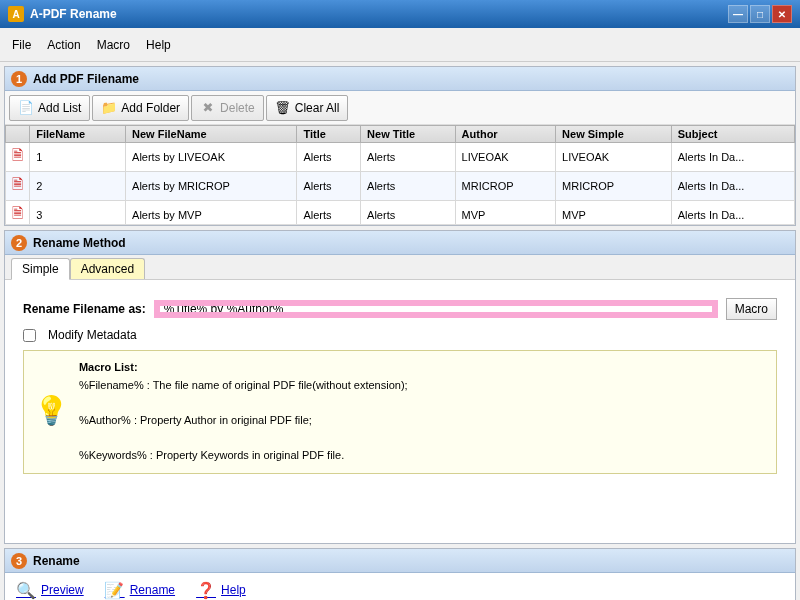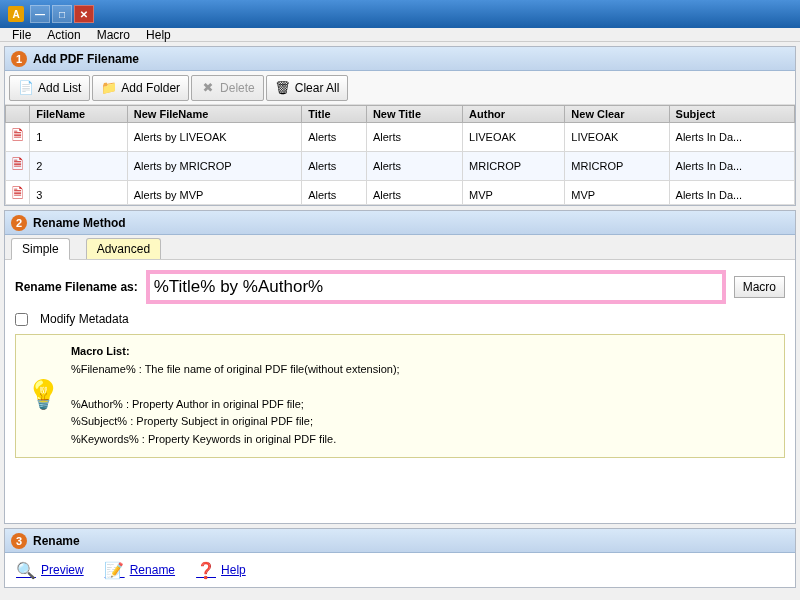--- a/index.html
+++ b/index.html
@@ -53,21 +53,21 @@
       align-items: center;
       justify-content: center;
       cursor: pointer;
     }
     .title-bar-btn.close { background: #c0392b; }
 
     
     .menu-bar {
       background: #f0f0f0;
       border-bottom: 1px solid #ccc;
-      height: 14px;
+      height: 34px;
       display: flex;
       align-items: center;
       padding: 0 4px;
     }
     .menu-item {
       padding: 2px 8px;
       cursor: pointer;
       font-size: 12px;
     }
 
@@ -176,58 +176,58 @@
 
     
     .rename-section {
       flex: 1;
     }
     .tabs {
       display: flex;
       background: #f0f0f0;
       border-bottom: 1px solid #ccc;
       padding: 3px 6px 0;
-      gap: 16px;
+      gap: 0;
     }
     .tab {
       padding: 3px 10px;
       border: 1px solid #bbb;
       border-bottom: none;
       background: #fef9c3;
       cursor: pointer;
       font-size: 12px;
       border-radius: 3px 3px 0 0;
     }
     .tab.active {
       background: white;
       border-bottom: 1px solid white;
       margin-bottom: -1px;
       z-index: 1;
     }
 
     .tab-content {
-      padding: 10px;
+      padding: 18px;
     }
     .rename-row {
       display: flex;
       align-items: center;
       gap: 8px;
       margin-bottom: 8px;
     }
     .rename-label {
       font-weight: bold;
       font-size: 12px;
       white-space: nowrap;
     }
     .rename-input {
       flex: 1;
-      height: 34px;
-      border: 4px solid #f9a8d4;
+      height: 18px;
+      border: 6px solid #f9a8d4;
       padding: 0 4px;
-      font-size: 17px;
+      font-size: 12px;
     }
     .macro-btn {
       height: 22px;
       padding: 0 8px;
       background: linear-gradient(to bottom, #ffffff 0%, #e8e8e8 100%);
       border: 1px solid #aaa;
       cursor: pointer;
       font-size: 12px;
     }
 
@@ -281,20 +281,21 @@
       align-items: center;
       justify-content: center;
       font-size: 16px;
     }
   </style>
 </head>
 <body>
 
 <div class="title-bar">
   <div class="title-bar-icon">A</div>
+  <span class="title-bar-title">A-PDF Rename</span>
   <div class="title-bar-controls">
     <div class="title-bar-btn">—</div>
     <div class="title-bar-btn">□</div>
     <div class="title-bar-btn close">✕</div>
   </div>
 </div>
 
 <div class="menu-bar">
   <span class="menu-item">File</span>
   <span class="menu-item">Action</span>
@@ -332,21 +333,21 @@
     <div class="table-container">
       <table>
         <thead>
           <tr>
             <th style="width:20px"></th>
             <th>FileName</th>
             <th>New FileName</th>
             <th>Title</th>
             <th>New Title</th>
             <th>Author</th>
-            <th>New Clear</th>
+            <th>New Simple</th>
             <th>Subject</th>
           </tr>
         </thead>
         <tbody id="table-body">
         <tr>
       <td><span style="color:#cc2020;font-size:14px">🗎</span></td>
       <td>1</td>
       <td>Alerts by LIVEOAK</td>
       <td>Alerts</td>
       <td>Alerts</td>
@@ -398,21 +399,21 @@
         <input type="checkbox" style="">
         <label>Modify Metadata</label>
       </div>
       <div class="macro-info-box">
         <div class="lightbulb-icon">💡</div>
         <div>
           <strong>Macro List:</strong><br>
           <span>%Filename%  : The file name of original PDF file(without extension);</span><br>
           <br>
           <span>%Author%    : Property Author in original PDF file;</span><br>
-          <span>%Subject%   : Property Subject in original PDF file;</span><br>
+          <br>
           <span>%Keywords% : Property Keywords in original PDF file.</span>
         </div>
       </div>
     </div>
   </div>
 
   <div class="rename-bottom">
     <div class="section-header">
       <div class="section-number">3</div>
       <span>Rename</span>

